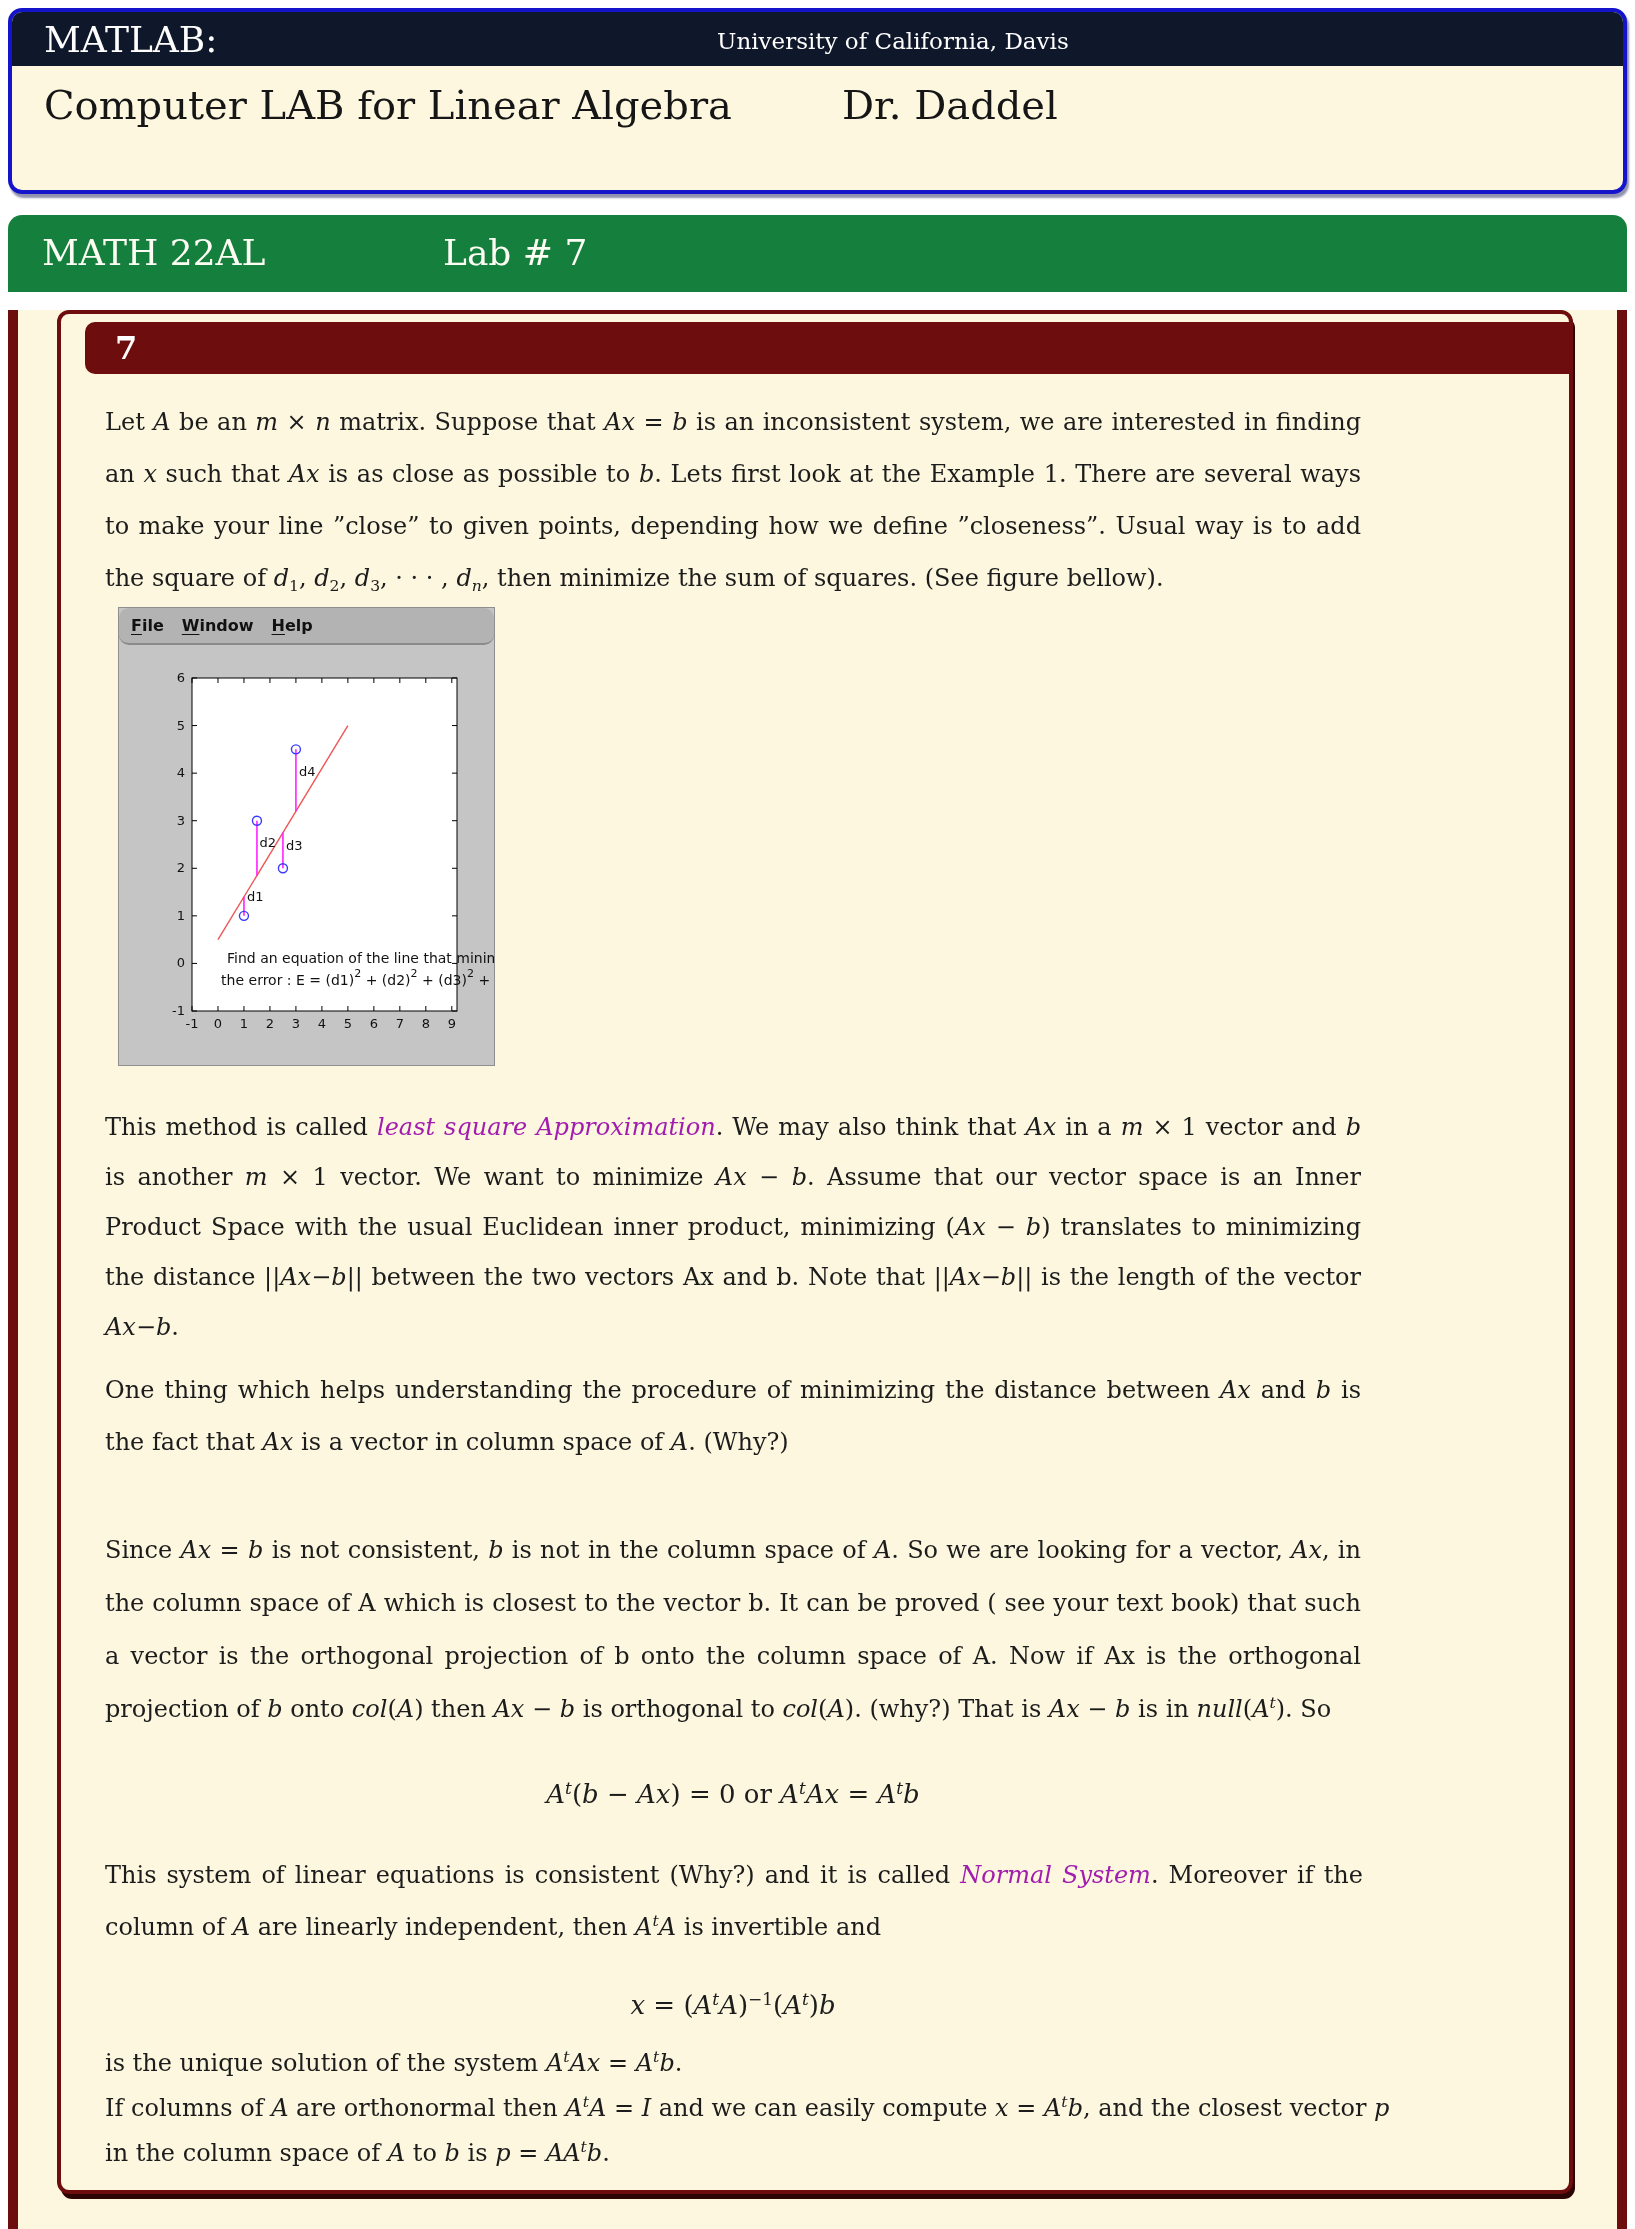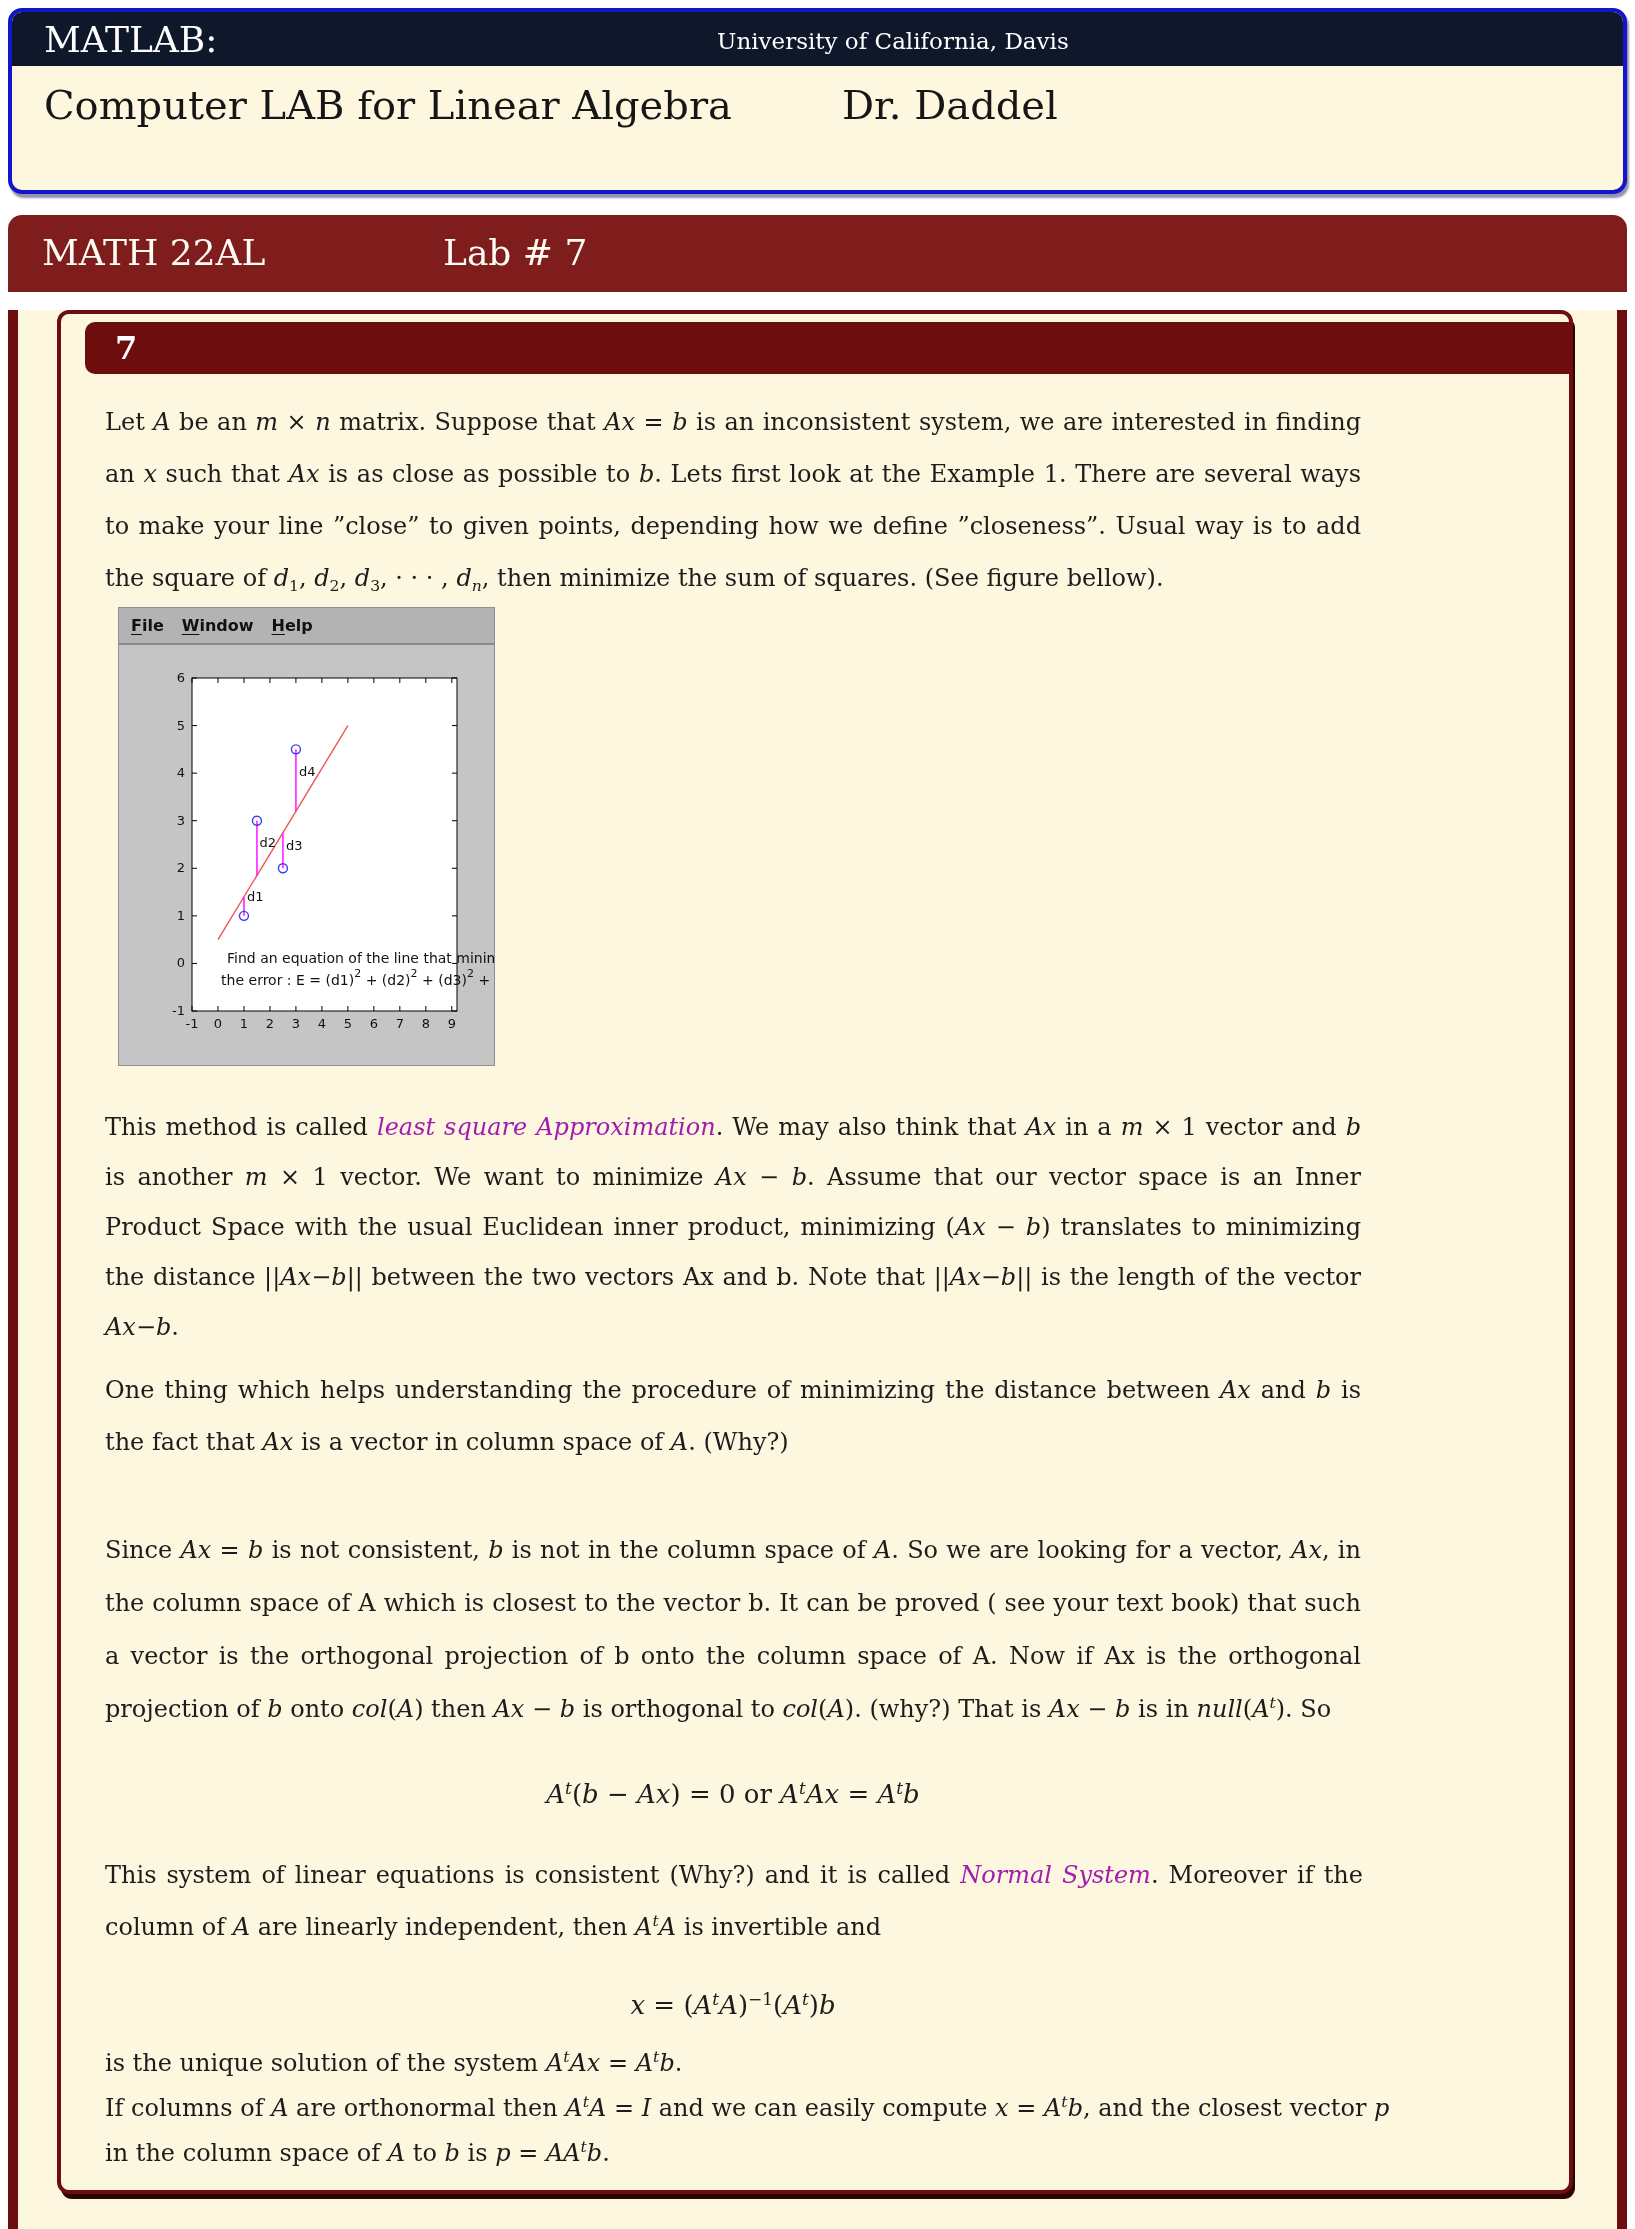--- a/index.html
+++ b/index.html
@@ -12,21 +12,21 @@
     box-shadow: 2px 4px 2px rgba(10,10,80,0.45); }
   .header-top { height: 54px; background: #0f172a; color: #ffffff; position: relative; }
   .app-title { position: absolute; left: 32px; top: 7px; font-size: 36px; }
   .university { position: absolute; left: 705px; top: 16px; font-size: 23px; }
   .header-main { position: relative; height: 120px; }
   .course-title { position: absolute; left: 32px; top: 16px; font-size: 40px; color: #161616; }
   .instructor { position: absolute; left: 830px; top: 16px; font-size: 40px; color: #161616; }
 
   
   .outer-box { position: absolute; left: 8px; top: 215px; width: 1619px; height: 2014px; }
-  .outer-bar { height: 77px; background: #7f1d1d; border-radius: 14px 14px 0 0; position: relative; color: #fdfdf4; }
+  .outer-bar { height: 77px; background: #15803d; border-radius: 14px 14px 0 0; position: relative; color: #fdfdf4; }
   .course-code { position: absolute; left: 34px; top: 17px; font-size: 36px; }
   .lab-number { position: absolute; left: 435px; top: 17px; font-size: 36px; }
   .outer-body { position: relative; height: 1937px; background: #fcf7de;
     border-left: 10px solid #6d0d0d; border-right: 10px solid #6d0d0d; }
 
   
   .inner-box { margin-left: 39px; margin-top: 18px; width: 1516px; height: 1884px;
     border: 4px solid #6d0d0d; border-radius: 12px; background: #fcf7de; overflow: hidden;
     box-shadow: 3px 6px 0 -1px #2c0505; }
   .section-bar { margin: 8px 0 0 24px; width: calc(100% - 24px); height: 52px; background: #6d0d0d;
@@ -50,21 +50,21 @@
   .seg-m { font-style: italic; }
   .seg-r { color: #a21caf; font-style: italic; }
   .seg-sup { font-size: 65%; position: relative; top: -0.55em; }
   .seg-sub { font-size: 65%; position: relative; top: 0.3em; }
 
   
   .fig-window { margin-left: 13px; margin-top: 0; width: 377px; height: 459px;
     background: #c5c5c5; border: 1px solid #8f8f8f; }
   .fig-menubar { height: 37px; background: #b3b3b3; border-bottom: 2px solid #8a8a8a;
     display: flex; gap: 18px; padding-left: 12px; align-items: center;
-    font-family: "DejaVu Sans", "Liberation Sans", sans-serif; font-weight: bold; font-size: 16px; color: #111; }
+    font-family: "DejaVu Sans", "Liberation Sans", sans-serif; font-weight: bold; font-size: 16px; color: #111; border-radius: 10px; }
   .menu-item { cursor: default; }
   .menu-item .u { text-decoration: underline; text-underline-offset: 3px; }
   .fig-canvas svg { display: block; }
   .tick  { font: 13px "DejaVu Sans", sans-serif; fill: #111; }
   .dlabel{ font: 13px "DejaVu Sans", sans-serif; fill: #111; }
   .anno  { font: 14px "DejaVu Sans", sans-serif; fill: #111; }
 </style>
 </head>
 <body>
 

